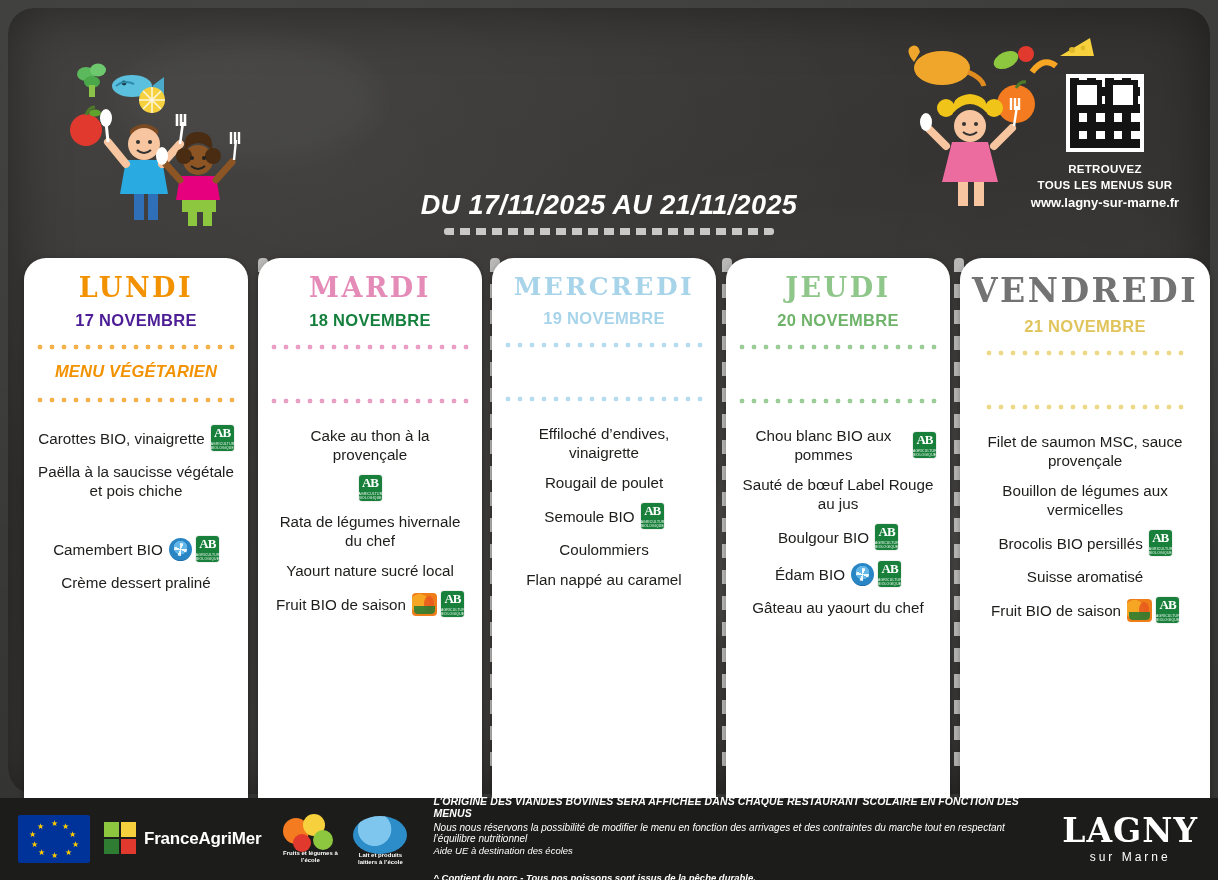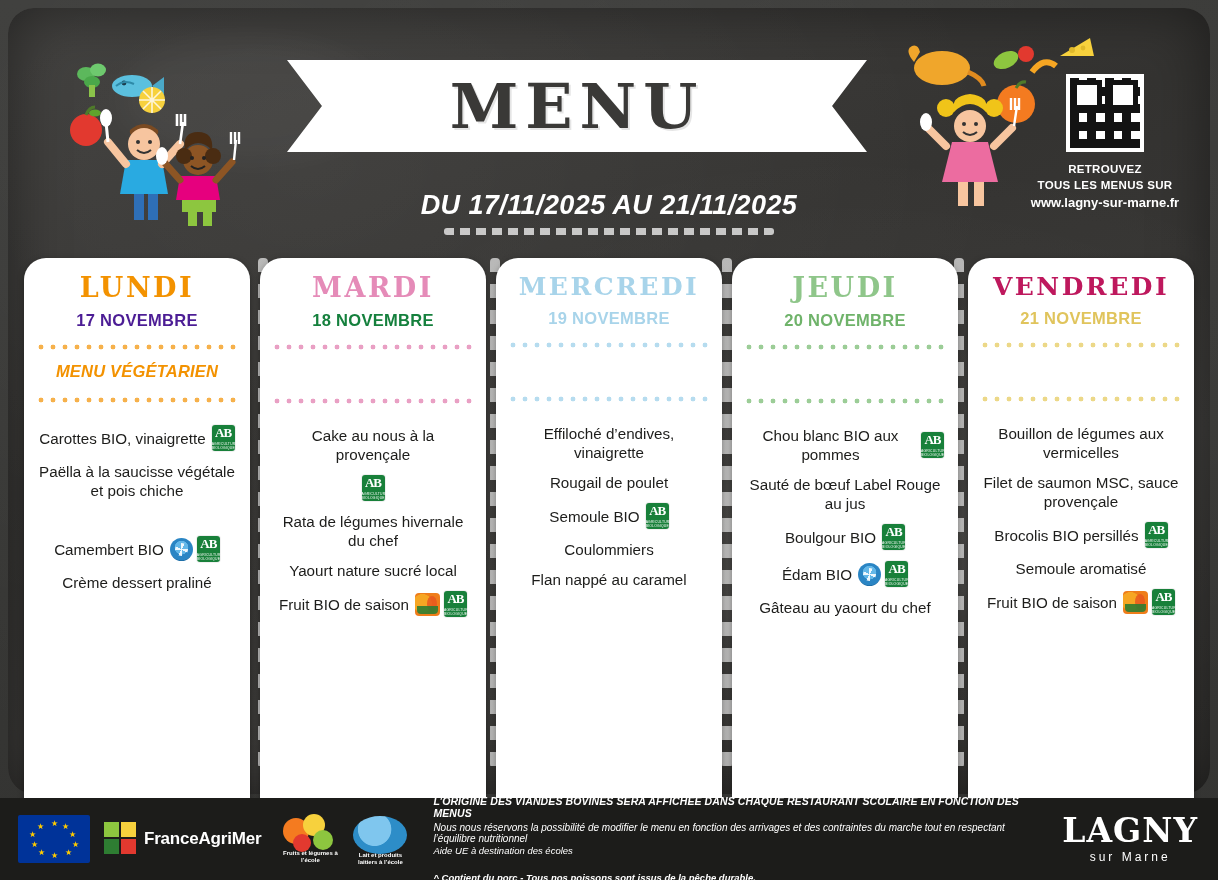--- a/index.html
+++ b/index.html
@@ -336,42 +336,20 @@
       <path d="M46 52 h36 l10 40 h-56z" fill="#ec6ca0"></path>
       <path d="M40 56 l-18 -18" stroke="#f7c59f" stroke-width="8" stroke-linecap="round"></path>
       <path d="M88 56 l18 -18" stroke="#f7c59f" stroke-width="8" stroke-linecap="round"></path>
       <rect x="52" y="92" width="10" height="24" fill="#f7c59f"></rect>
       <rect x="68" y="92" width="10" height="24" fill="#f7c59f"></rect>
       <ellipse cx="20" cy="32" rx="6" ry="9" fill="#fff"></ellipse>
       <path d="M108 36 l3 -20 M105 20 l0 -12 M109 20 l0 -12 M113 20 l0 -12" stroke="#fff" stroke-width="2.4"></path>
     </g>
   </svg>
 
-  <div class="banner">
-    <div class="banner-tail left"></div>
-    <div class="banner-tail right"></div>
-    <div class="banner-body"></div>
-    <div class="banner-stripes l">
-      <span style="left:2px"></span>
-        <span style="left:14px"></span>
-        <span style="left:26px"></span>
-      <span style="left:38px"></span>
-        <span style="left:50px"></span>
-        <span style="left:62px"></span>
-    </div>
-    <div class="banner-stripes r">
-      <span style="right:2px"></span>
-        <span style="right:14px"></span>
-        <span style="right:26px"></span>
-      <span style="right:38px"></span>
-        <span style="right:50px"></span>
-        <span style="right:62px"></span>
-    </div>
-    <div class="banner-title">MENU</div>
-  </div>
 
   <div class="date-line">DU 17/11/2025 AU 21/11/2025</div>
   <div class="date-underline"></div>
 
   <div class="qr-block">
     <div class="qr-code">
         <div class="qr-inner"></div>
       </div>
     <div class="qr-text">
       <div>RETROUVEZ</div>
@@ -426,21 +404,21 @@
     </div>
 
     <div class="day-card">
       <div class="day-name" style="color:#e58bb8">MARDI</div>
       <div class="day-date" style="color:#15803d">18 NOVEMBRE</div>
       <div class="dots" style="color:#e9a0c4"></div>
       <div class="veg-label" style="color:#e58bb8;min-height:20px"></div>
       <div class="dots" style="color:#e9a0c4"></div>
       <div class="dishes">
         <div class="dish">
-          <span class="txt">Cake au nous à la provençale</span>
+          <span class="txt">Cake au thon à la provençale</span>
         </div>
         <div class="dish">
           <span class="badges">
             <span class="ab">
                 <b>AB</b>
                 <i>AGRICULTURE BIOLOGIQUE</i>
               </span>
           </span>
         </div>
         <div class="dish">
@@ -531,43 +509,43 @@
               </span>
           </span>
         </div>
         <div class="dish">
           <span class="txt">Gâteau au yaourt du chef</span>
         </div>
       </div>
     </div>
 
     <div class="day-card">
-      <div class="day-name" style="color:#be185d;font-size:25px">VENDREDI</div>
+      <div class="day-name" style="color:#737373;font-size:33px">VENDREDI</div>
       <div class="day-date" style="color:#e0c45c">21 NOVEMBRE</div>
       <div class="dots" style="color:#ecd888"></div>
       <div class="veg-label" style="color:#e0c45c;min-height:20px"></div>
       <div class="dots" style="color:#ecd888"></div>
       <div class="dishes">
         <div class="dish">
+          <span class="txt">Filet de saumon MSC, sauce provençale</span>
+        </div>
+        <div class="dish">
           <span class="txt">Bouillon de légumes aux vermicelles</span>
         </div>
         <div class="dish">
-          <span class="txt">Filet de saumon MSC, sauce provençale</span>
-        </div>
-        <div class="dish">
           <span class="txt">Brocolis BIO persillés</span>
           <span class="badges">
             <span class="ab">
                 <b>AB</b>
                 <i>AGRICULTURE BIOLOGIQUE</i>
               </span>
           </span>
         </div>
         <div class="dish">
-          <span class="txt">Semoule aromatisé</span>
+          <span class="txt">Suisse aromatisé</span>
         </div>
         <div class="dish">
           <span class="txt">Fruit BIO de saison</span>
           <span class="badges">
             <span class="fruit"></span>
             <span class="ab">
                 <b>AB</b>
                 <i>AGRICULTURE BIOLOGIQUE</i>
               </span>
           </span>

